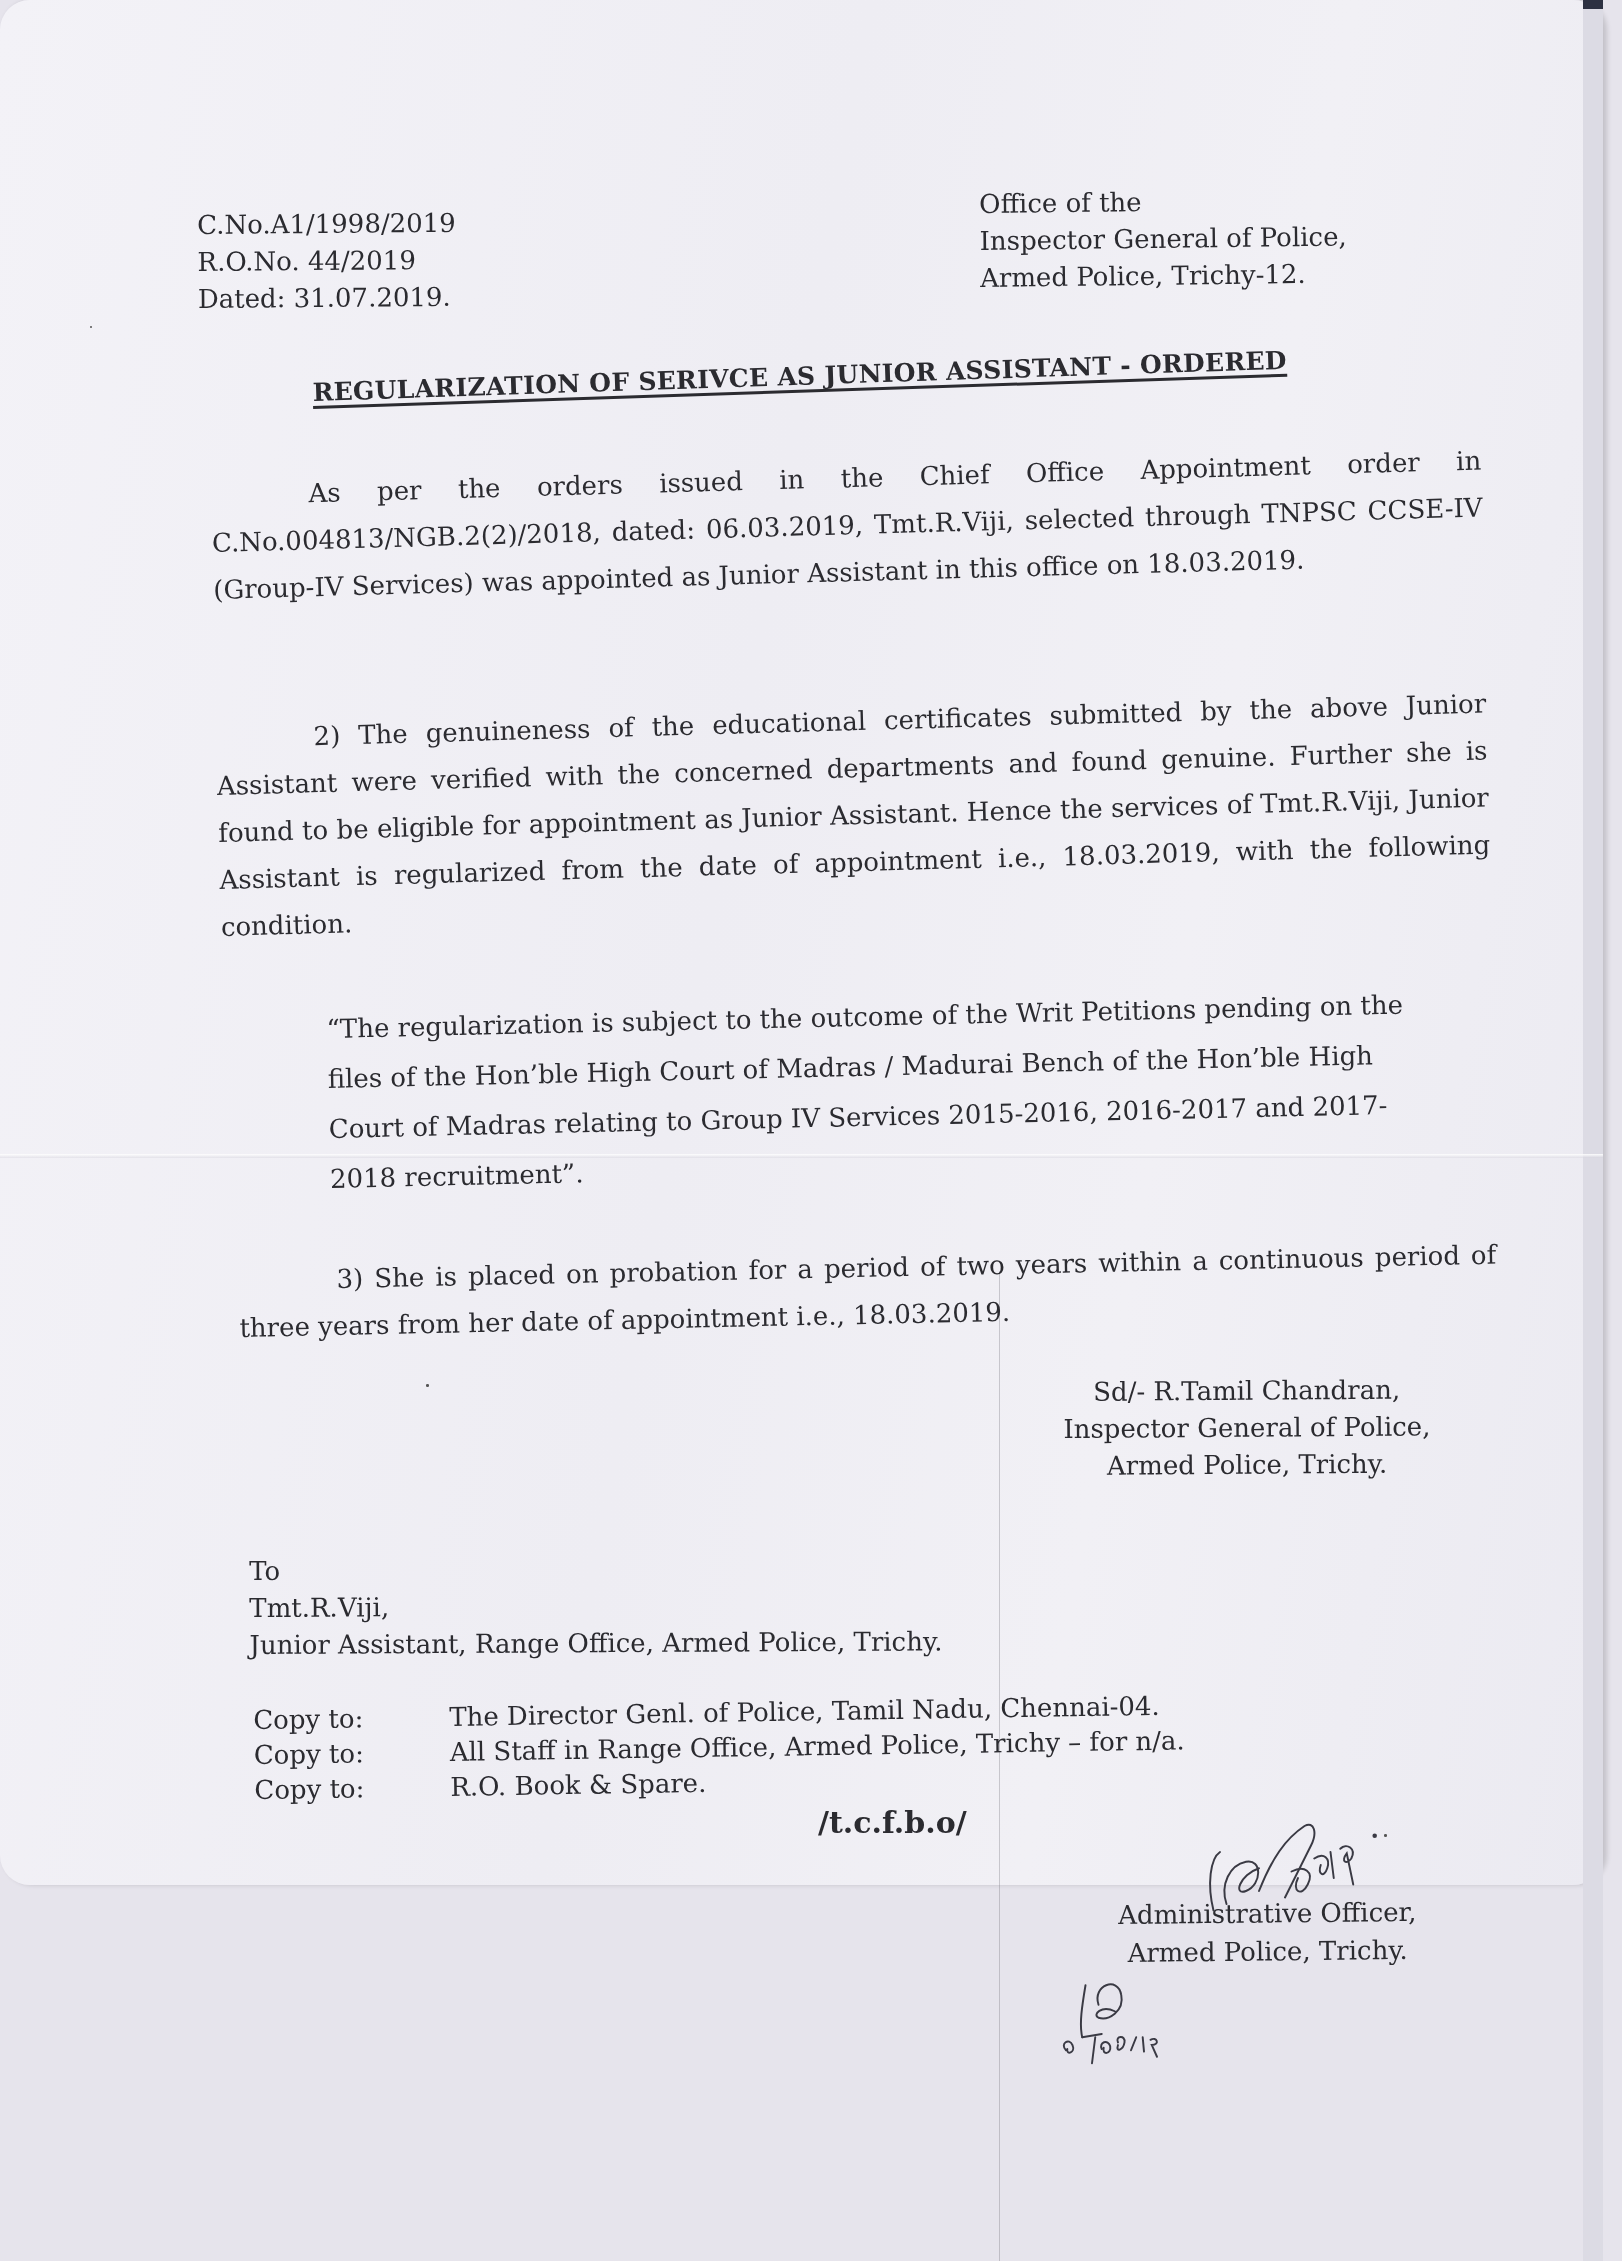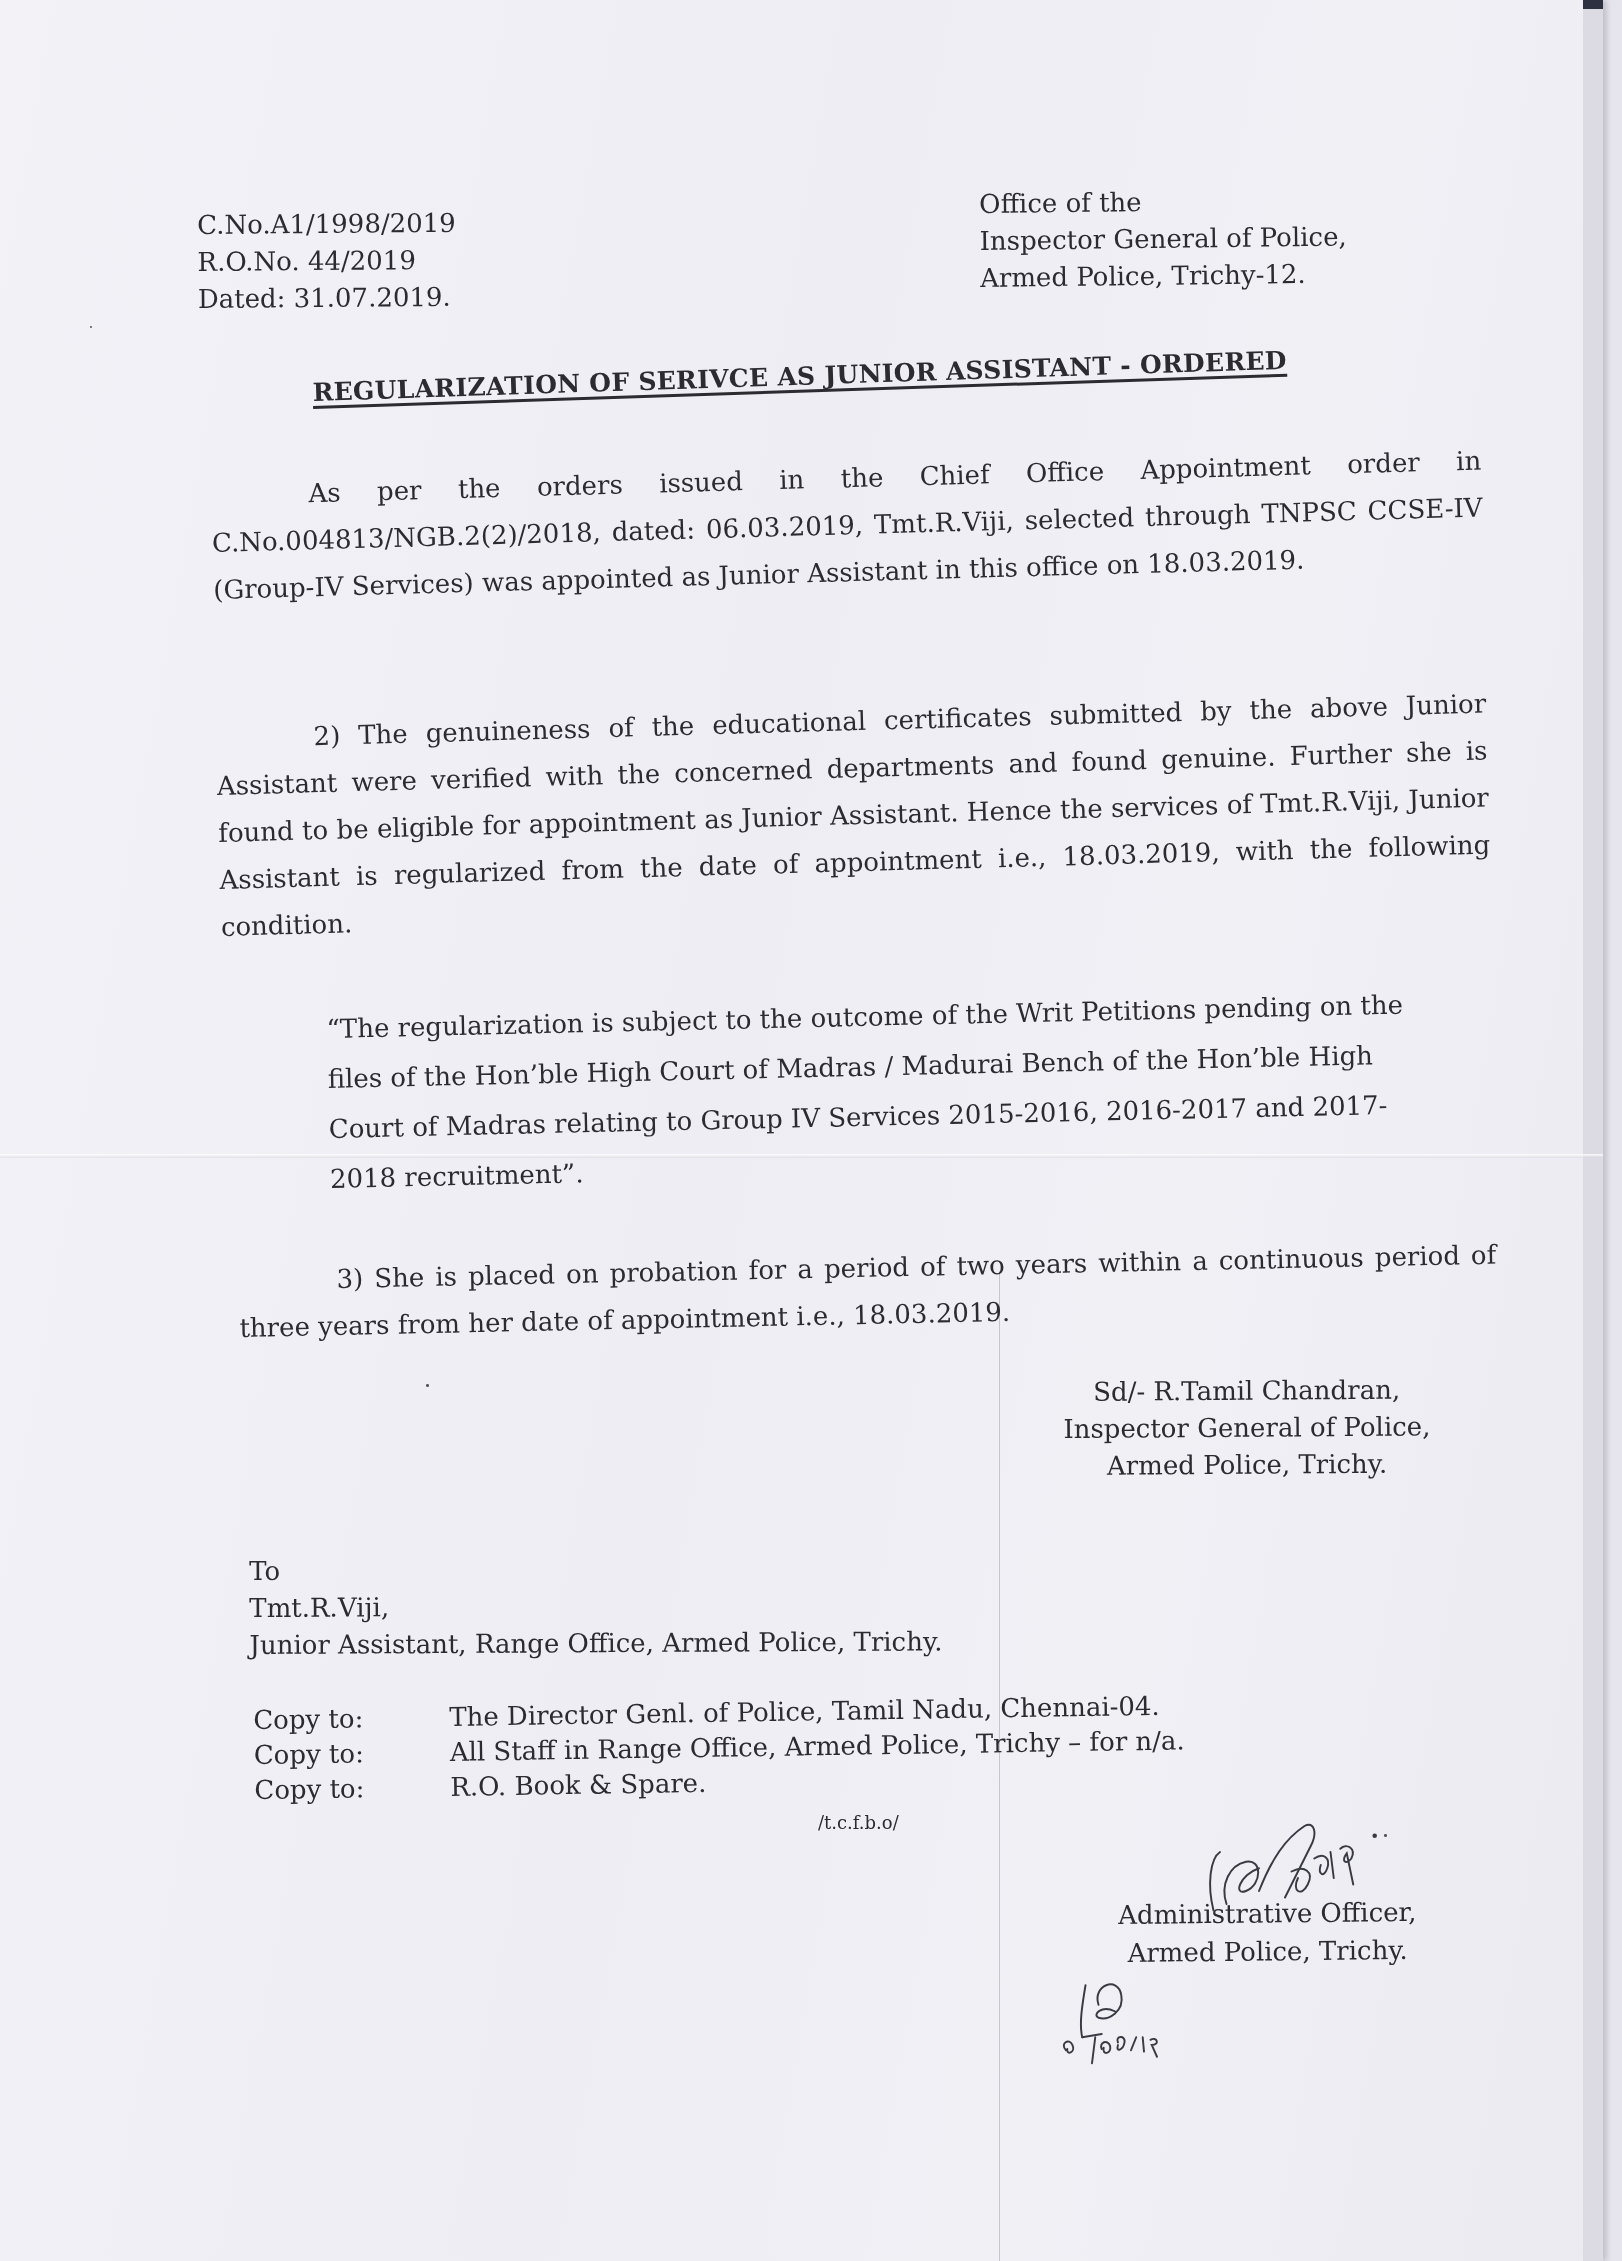--- a/index.html
+++ b/index.html
@@ -6,23 +6,24 @@
   body {
     width: 1622px; height: 2261px;
     background: #e6e4ec;
     position: relative;
     overflow: hidden;
     font-family: "DejaVu Serif", "Liberation Serif", serif;
     color: #2b2b30;
   }
   .paper {
     position: absolute; left: 0; top: 0;
-    width: 1603px; height: 2261px;
+    width: 1603px; height: 1885px;
     background: linear-gradient(100deg, #f3f2f7 0%, #eeedf3 45%, #f1f0f5 70%, #ebeaf1 100%);
     box-shadow: 3.9px 0 5.2px rgba(0,0,0,0.15);
+    border-radius: 30px;
   }
   .fold-h {
     position: absolute; left: 0; top: 1154px; width: 1603px; height: 3.9px;
     background: linear-gradient(180deg, rgba(255,255,255,0.9), rgba(200,198,210,0.35));
   }
   .fold-v {
     position: absolute; left: 999px; top: 1271px; width: 0.7px; height: 990px;
     background: rgba(120,120,130,0.35);
   }
   .edge {
@@ -48,21 +49,21 @@
   .para .indent { display: inline-block; width: 98px; }
   .p1 { left: 210px; top: 473px; width: 1271px; transform: rotate(-1.6deg); }
   .p2 { left: 215px; top: 716px; width: 1271px; transform: rotate(-1.6deg); }
   .quote { left: 326px; top: 1004px; width: 1121px; font-size: 26px; line-height: 50px; transform: rotate(-1.3deg); }
   .p3 { left: 238px; top: 1258px; width: 1258px; transform: rotate(-1.2deg); }
   .signatory { left: 1063px; top: 1374px; text-align: center; font-size: 26px; line-height: 37px; transform: rotate(-0.4deg); }
   .to-block { left: 249px; top: 1553px; font-size: 26px; line-height: 37px; transform: rotate(-0.3deg); }
   .copy-block { left: 253px; top: 1703px; font-size: 26px; line-height: 35px; transform: rotate(-0.9deg); }
   .copy-row { display: flex; }
   .copy-row .lbl { width: 196px; }
-  .tcfbo { left: 818px; top: 1804px; font-size: 18px; }
+  .tcfbo { left: 818px; top: 1804px; font-size: 30px; font-weight: bold; }
   .admin { left: 1118px; top: 1896px; text-align: center; font-size: 26px; line-height: 38px; transform: rotate(-0.6deg); }
   .sig1 { position: absolute; left: 1200px; top: 1813px; width: 196px; height: 130px; }
   .sig2 { position: absolute; left: 1053px; top: 1972px; width: 130px; height: 98px; }
   .speck { position: absolute; width: 2.6px; height: 2.6px; background: #555; border-radius: 50%; }
 </style>
 </head>
 <body>
 
 <div class="paper">
   <div class="edge"></div>

